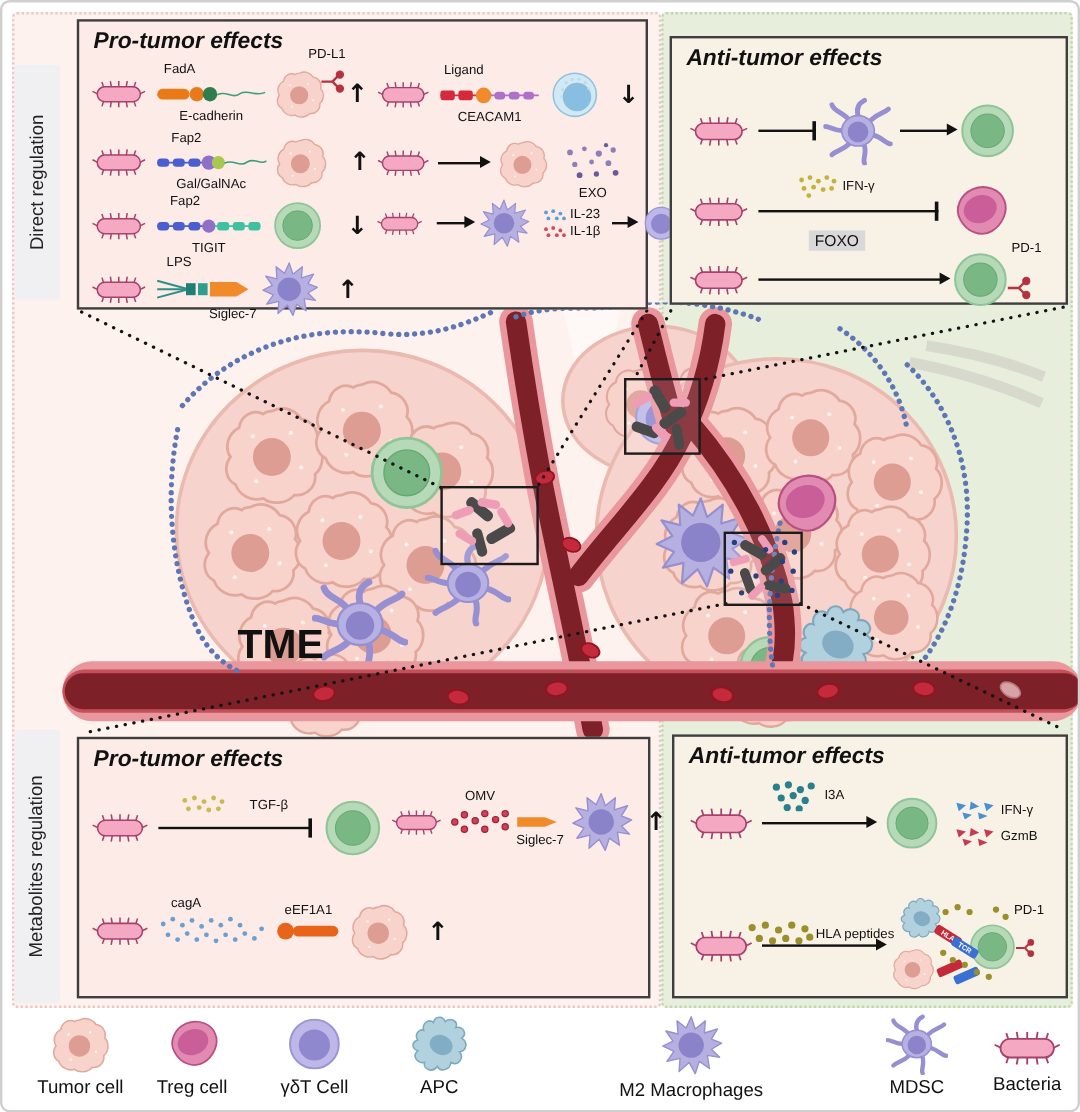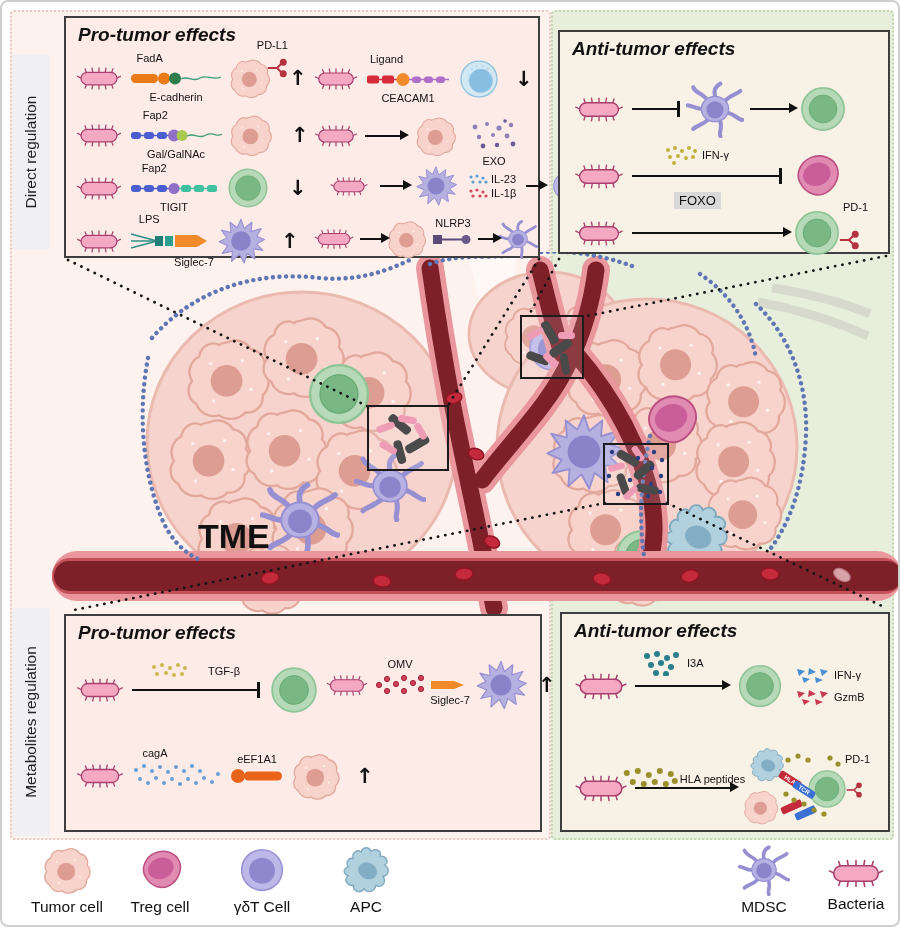--- a/index.html
+++ b/index.html
@@ -456,21 +456,21 @@
               <circle cx="14" cy="27" r="2.4"></circle>
               <circle cx="28" cy="26" r="2.2"></circle>
               <circle cx="44" cy="25" r="2.4"></circle>
               <circle cx="36" cy="2" r="1.8"></circle>
             </g>
         </svg>
         <span class="lab below">EXO</span>
       </div>
     </div>
 
-    <div class="row" style="left:262px;top:146px;gap:10px">
+    <div class="row" style="left:246px;top:146px;gap:10px">
       <svg width="42" height="21" viewBox="0 0 64 32">
           <use href="#sym-bact"></use>
         </svg>
       <div class="harrow" style="width:24px"></div>
       <svg width="44" height="44" viewBox="0 0 64 64">
           <use href="#sym-m2"></use>
         </svg>
       <div class="stack">
         <div class="srow">
           <svg width="20" height="11" viewBox="0 0 20 11">
@@ -498,41 +498,20 @@
             </svg>
           <span class="lab">IL-1β</span>
         </div>
       </div>
       <div class="harrow" style="width:14px"></div>
       <svg width="34" height="34" viewBox="0 0 64 64">
           <use href="#sym-gdt"></use>
         </svg>
     </div>
 
-    <div class="row" style="left:246px;top:200px;gap:4px">
-      <svg width="44" height="22" viewBox="0 0 64 32">
-          <use href="#sym-bact"></use>
-        </svg>
-      <div class="harrow" style="width:22px"></div>
-      <svg width="42" height="42" viewBox="0 0 64 64">
-          <use href="#sym-tumor"></use>
-        </svg>
-      <div class="gw" style="width:42px;height:15px">
-        <span class="lab above">NLRP3</span>
-        <svg width="42" height="15" viewBox="0 0 42 15">
-          <rect x="1" y="3" width="9" height="9" fill="#5a4a7a"></rect>
-            <line x1="10" y1="7.5" x2="30" y2="7.5" stroke="#5a4a7a" stroke-width="1.8"></line>
-            <circle cx="34" cy="7.5" r="4.5" fill="#6a5a8a"></circle>
-        </svg>
-      </div>
-      <div class="harrow" style="width:16px"></div>
-      <svg width="40" height="40" viewBox="0 0 64 64">
-          <use href="#sym-mdsc"></use>
-        </svg>
-    </div>
   </section>
 
   <section class="panel p-tr">
     <h2 class="ptitle">Anti-tumor effects</h2>
 
     <div class="row" style="left:12px;top:48px;gap:6px">
       <svg width="54" height="27" viewBox="0 0 64 32">
           <use href="#sym-bact"></use>
         </svg>
       <div class="hinh" style="width:48px"></div>
@@ -837,20 +816,26 @@
           <use href="#sym-gdt"></use>
         </svg>
       <div class="lab15">γδT Cell</div>
     </div>
     <div class="leg" style="left:316px;width:80px">
       <svg class="licon" width="52" height="52" viewBox="0 0 64 64">
           <use href="#sym-apc"></use>
         </svg>
       <div class="lab15">APC</div>
     </div>
+    <div class="leg" style="left:501px;width:130px">
+      <svg class="licon" width="54" height="54" viewBox="0 0 64 64">
+          <use href="#sym-m2"></use>
+        </svg>
+      <div class="lab15">M2 Macrophages</div>
+    </div>
     <div class="leg" style="left:804px;width:84px">
       <svg class="licon" style="margin-top:14px" width="62" height="31" viewBox="0 0 64 32">
           <use href="#sym-bact"></use>
         </svg>
       <div class="lab15" style="margin-top:6px">Bacteria</div>
     </div>
     <div class="leg" style="left:714px;width:80px">
       <svg class="licon" width="52" height="52" viewBox="0 0 64 64">
           <use href="#sym-mdsc"></use>
         </svg>

